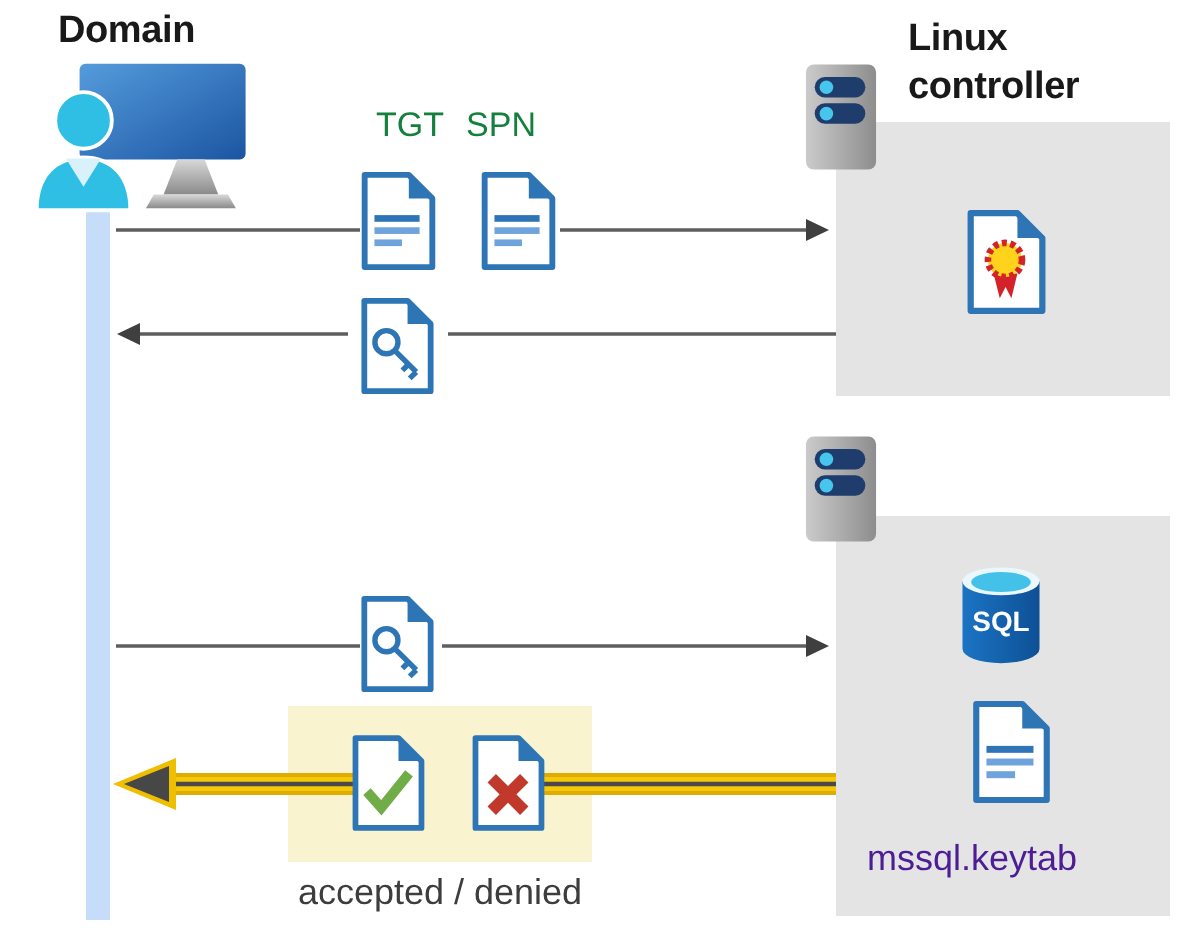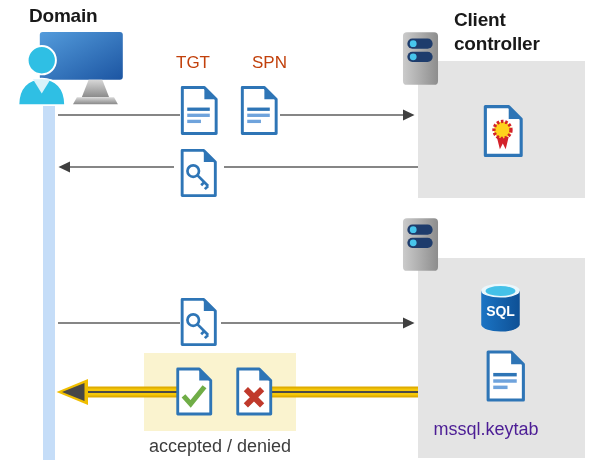--- a/index.html
+++ b/index.html
@@ -12,23 +12,23 @@
   .linux-panel{left:418px;top:258px;width:167px;height:200px;}
   .highlight-box{position:absolute;left:144px;top:353px;width:152px;height:78px;background:#FAF3CF;z-index:1;}
   .timeline{position:absolute;left:43px;top:84px;width:12px;height:376px;background:#C5DDF8;z-index:2;}
   .arrows{position:absolute;left:0;top:0;z-index:3;}
   .icon{position:absolute;z-index:4;}
   .txt{position:absolute;z-index:5;color:#1b1b1b;}
   .title{font-weight:bold;font-size:19px;line-height:24px;letter-spacing:-0.2px;color:#191919;}
   .client-title{left:29px;top:4px;}
   .dc-title{left:454px;top:8px;width:140px;}
   .linux-title{left:454px;top:226px;width:140px;}
-  .ticket-label{font-size:17px;color:#c2410c;width:46px;text-align:left;top:53px;}
+  .ticket-label{font-size:17px;color:#15803d;width:46px;text-align:right;top:53px;}
   .tgt-label{left:176px;}
-  .spn-label{left:252px;}
+  .spn-label{left:222px;}
   .keytab-label{left:418px;top:419px;width:136px;text-align:center;font-size:18px;color:#4c1d95;}
   .result-label{left:132px;top:436px;width:176px;text-align:center;font-size:18px;color:#3d3d3d;}
 </style>
 </head>
 <body>
 
 <div class="stage">
 
   <svg width="0" height="0" style="position:absolute" aria-hidden="true">
     <defs>
@@ -130,21 +130,21 @@
     <use href="#doc-sheet"></use>
     <circle cx="17.5" cy="24" r="6" fill="none" stroke="#2E75B6" stroke-width="2.8"></circle>
     <path d="M22 28.5 L33 39.5 M33 39.5 L29.6 42.8 M29 35.5 L25.8 38.7" fill="none" stroke="#2E75B6" stroke-width="2.8"></path>
   </svg>
   <svg class="icon" style="left:176px;top:297px" width="45" height="50" viewBox="0 0 46 52">
     <use href="#doc-sheet"></use>
     <circle cx="17.5" cy="24" r="6" fill="none" stroke="#2E75B6" stroke-width="2.8"></circle>
     <path d="M22 28.5 L33 39.5 M33 39.5 L29.6 42.8 M29 35.5 L25.8 38.7" fill="none" stroke="#2E75B6" stroke-width="2.8"></path>
   </svg>
 
-  <div class="txt title dc-title">Client controller</div>
+  <div class="txt title dc-title">Linux controller</div>
   <svg class="icon" style="left:402px;top:31px" width="37" height="55" viewBox="0 0 38 56">
       <use href="#srv-box"></use>
     </svg>
   <svg class="icon" style="left:479px;top:104px" width="48" height="54" viewBox="0 0 46 52">
     <use href="#doc-sheet"></use>
     <path d="M17 31.5 L20 43.5 L22.8 38 L25.6 43.5 L28.5 31.5 Z" fill="#D3222A"></path>
     <circle cx="22.5" cy="25" r="8.2" fill="#FFD21C" stroke="#D3222A" stroke-width="3.2" stroke-dasharray="2.4 1.7"></circle>
   </svg>
 
   <svg class="icon" style="left:402px;top:217px" width="37" height="55" viewBox="0 0 38 56">

